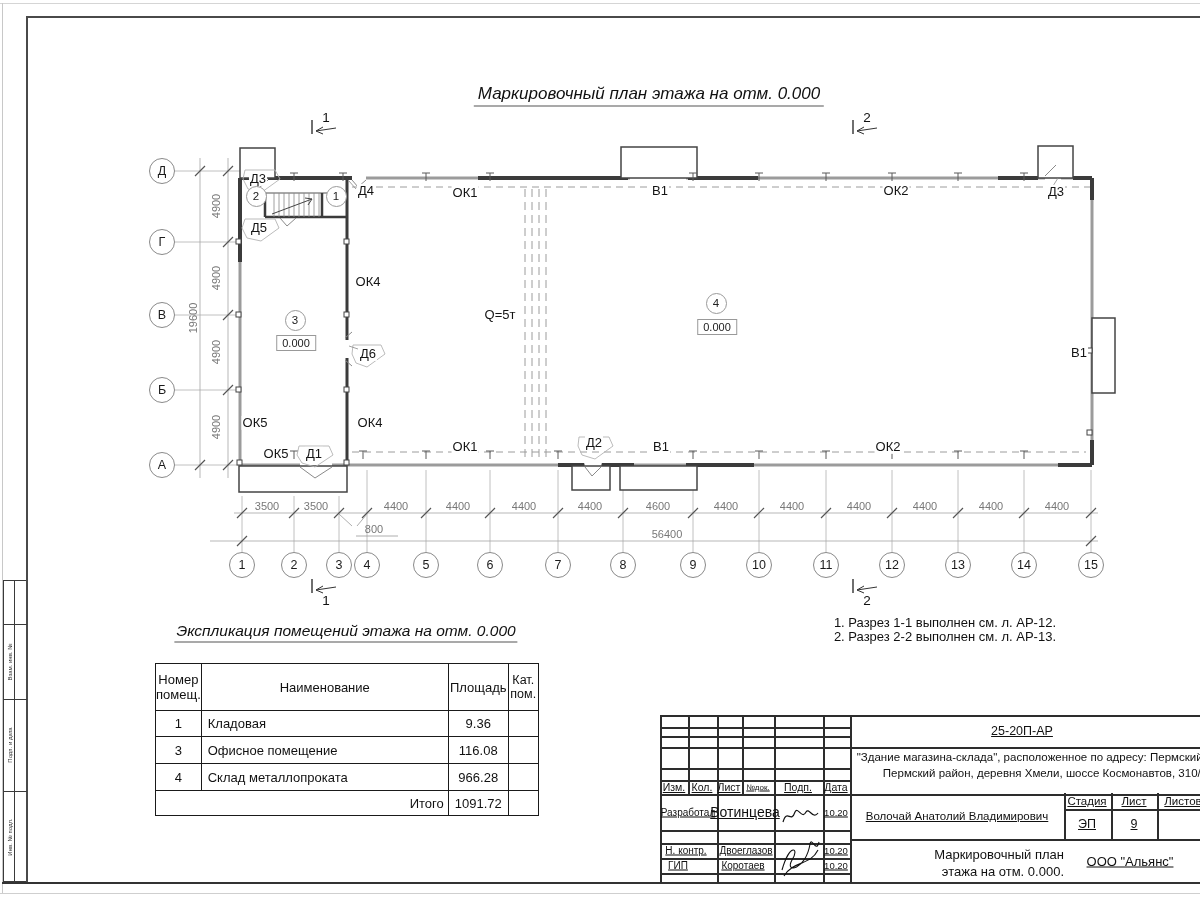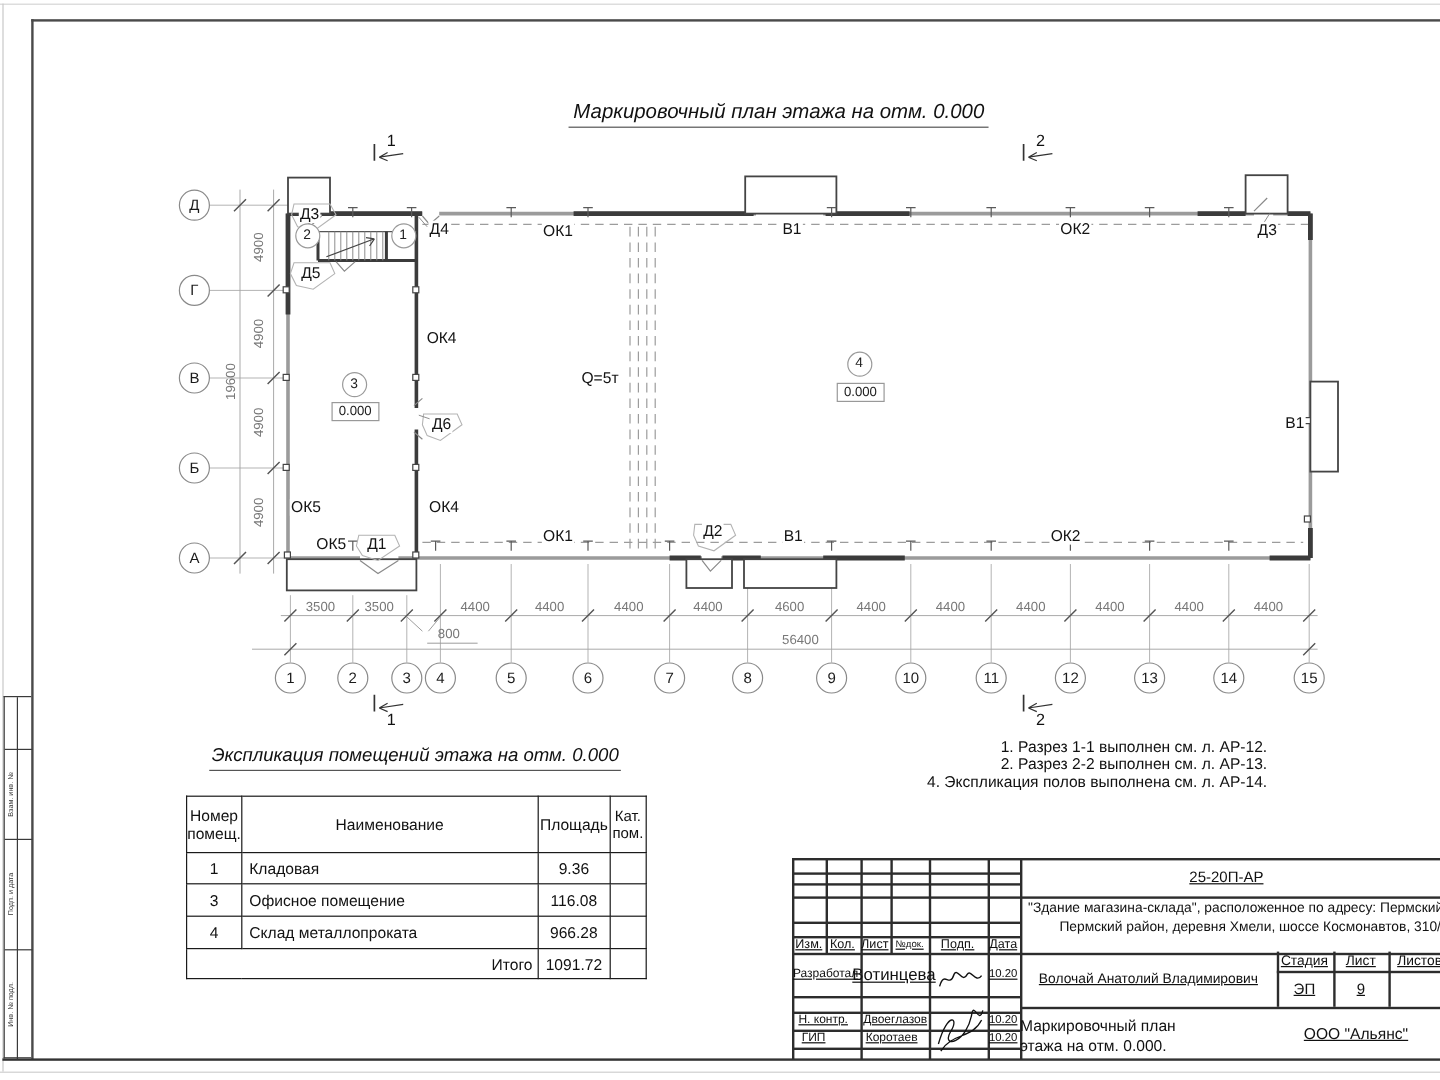--- a/index.html
+++ b/index.html
@@ -248,21 +248,20 @@
     <td colspan="2" style="text-align:right;padding-right:4px">Итого</td>
     <td>1091.72</td>
     <td></td>
   </tr>
 </tbody>
   </table>
 
 <div class="notes">
   <div>1. Разрез 1-1 выполнен см. л. АР-12.</div>
   <div>2. Разрез 2-2 выполнен см. л. АР-13.</div>
-  <div>4. Экспликация полов выполнена см. л. АР-14.</div>
 </div>
 
 <div class="abs" style="left:0;top:0;width:1200px;height:900px;pointer-events:none">
 
   <div class="vl" style="left:660px;top:715px;height:168px"></div>
   <div class="vl" style="left:688px;top:715px;height:80px"></div>
   <div class="vl" style="left:717px;top:715px;height:168px"></div>
   <div class="vl" style="left:742px;top:715px;height:80px"></div>
   <div class="vl" style="left:774px;top:715px;height:168px"></div>
   <div class="vl" style="left:823px;top:715px;height:168px"></div>
@@ -314,18 +313,18 @@
     <div style="white-space:nowrap">"Здание магазина-склада", расположенное по адресу: Пермский край,</div>
     <div style="white-space:nowrap">Пермский район, деревня Хмели, шоссе Космонавтов, 310/9</div>
   </div>
   <span class="tb-text" style="left:957px;top:816px;font-size:11.5px">Волочай Анатолий Владимирович</span>
   <span class="tb-text" style="left:1087px;top:801px;font-size:11.5px">Стадия</span>
   <span class="tb-text" style="left:1134px;top:801px;font-size:11.5px">Лист</span>
   <span class="tb-text" style="left:1183px;top:801px;font-size:11.5px">Листов</span>
   <span class="tb-text" style="left:1087px;top:824px;font-size:12.5px">ЭП</span>
   <span class="tb-text" style="left:1134px;top:824px;font-size:12.5px">9</span>
   <span class="tb-text" style="left:1180px;top:824px;font-size:12.5px"></span>
-  <div class="abs" style="left:850px;top:847px;width:214px;text-align:left;font-size:13px;color:#111;line-height:16.5px">
+  <div class="abs" style="left:850px;top:847px;width:214px;text-align:right;font-size:13px;color:#111;line-height:16.5px">
     <div>Маркировочный план</div>
     <div>этажа на отм. 0.000.</div>
   </div>
   <span class="tb-text" style="left:1130px;top:861px;font-size:13px">ООО "Альянс"</span>
 </div>
 
 </body></html>

